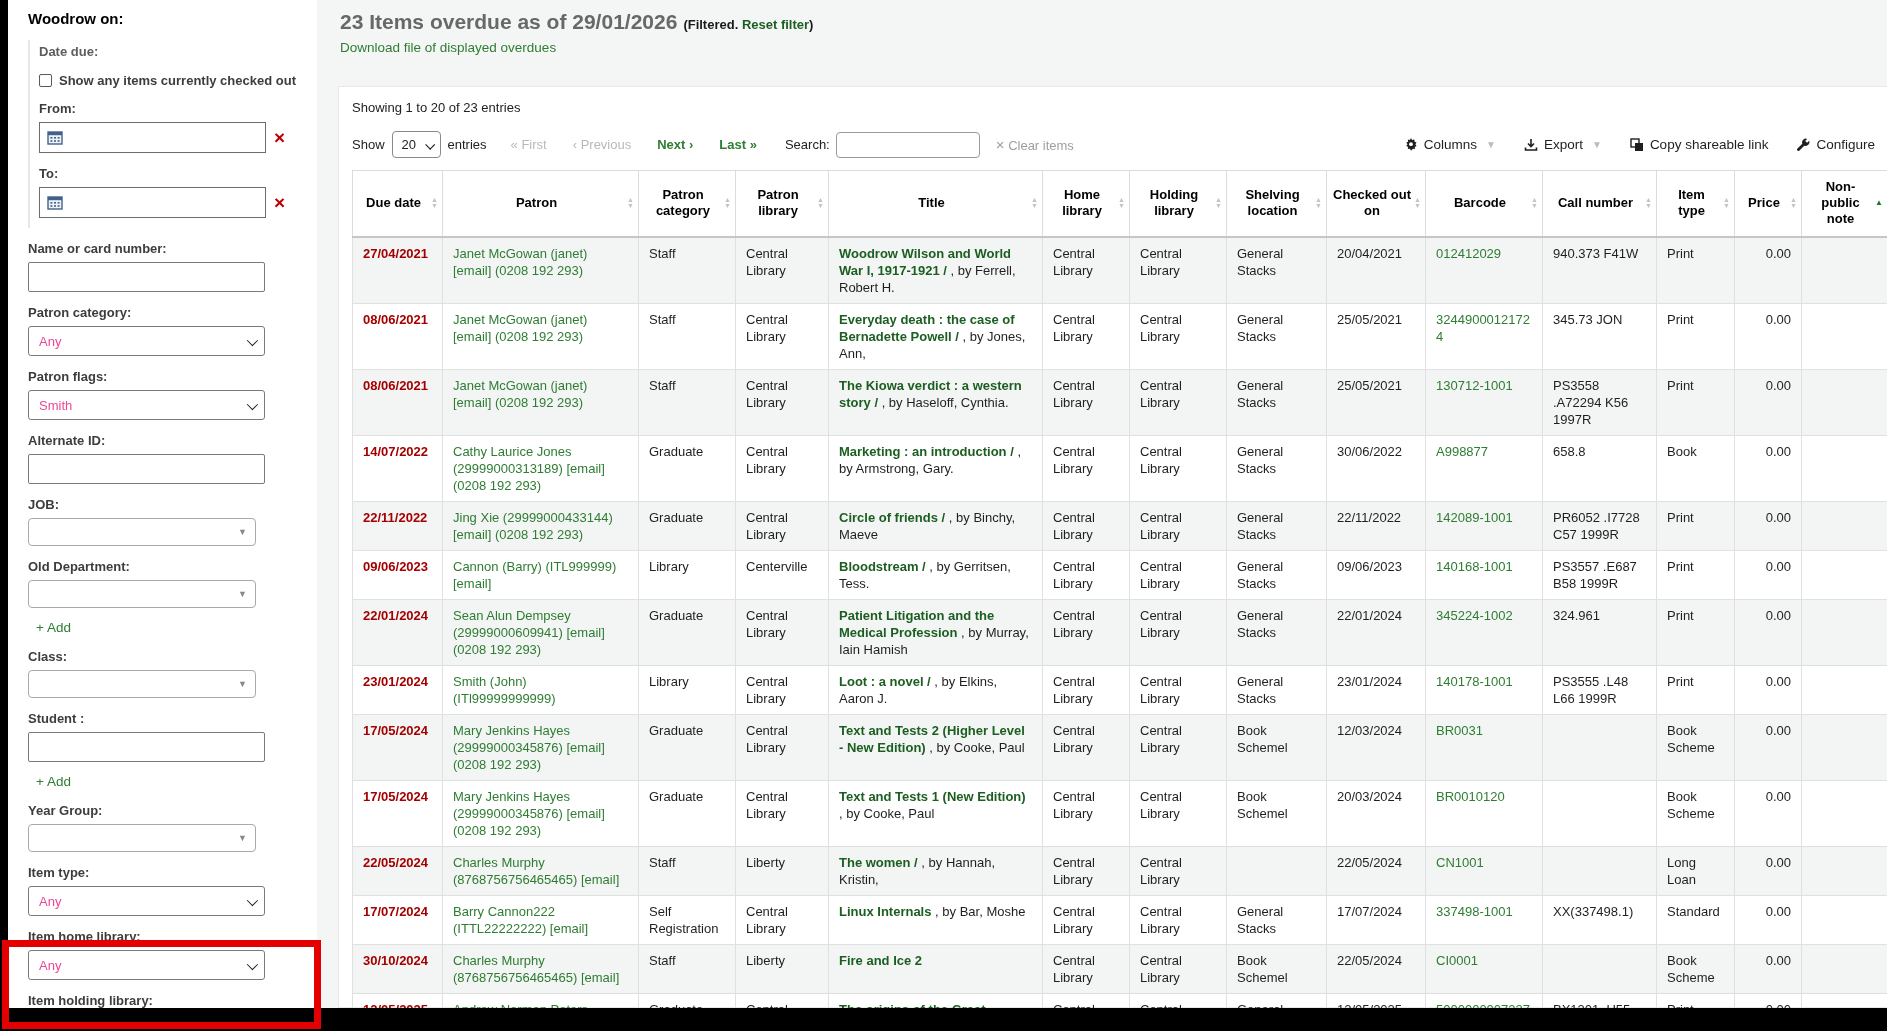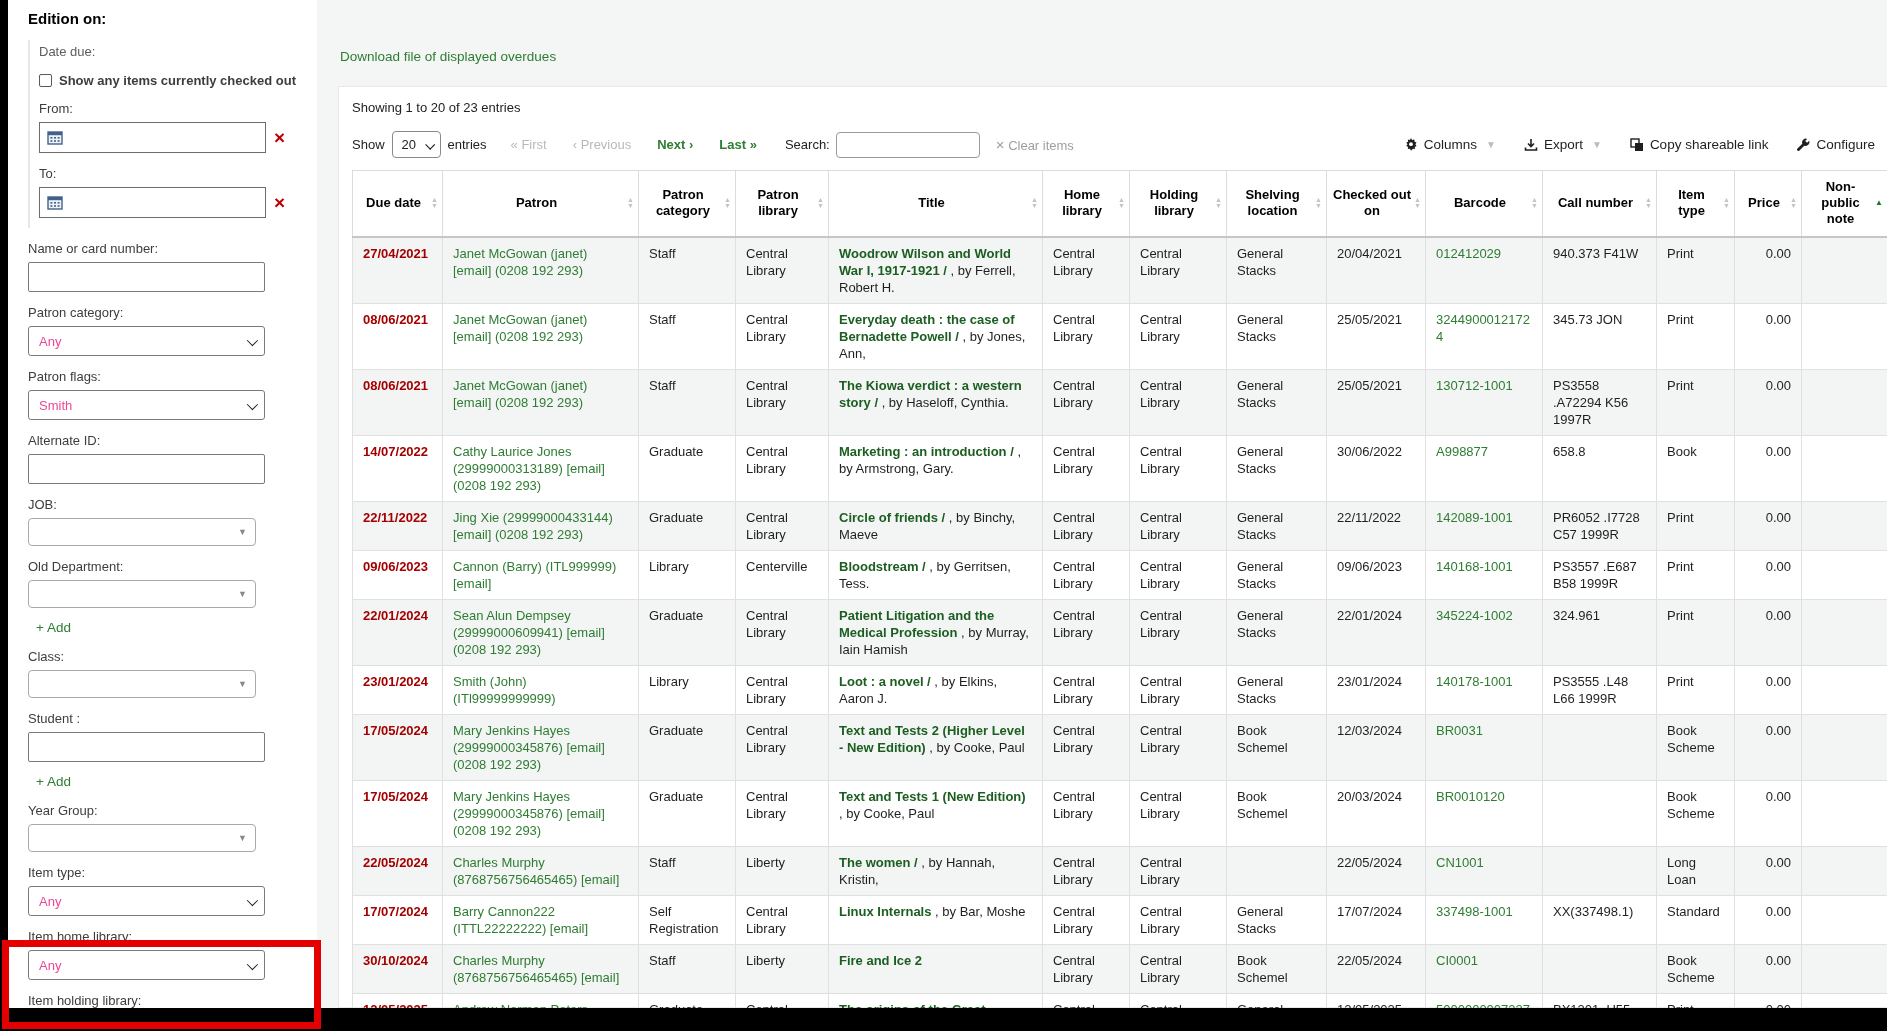--- a/index.html
+++ b/index.html
@@ -12,21 +12,21 @@
   
   .sidebar {
     position: absolute; left: 8px; top: 0; width: 309px; height: 1008px;
     background: #fff; padding: 10px 18px 0 20px;
   }
   .filter-heading { font-size: 15px; font-weight: 700; color: #000; }
   .fieldset {
     margin-top: 13px; border-left: 2px solid #e7e7e7; padding-left: 9px; padding-top: 4px;
     padding-bottom: 10px;
   }
-  .flabel { display:block; font-size: 13px; font-weight: 400; color: #3d3d3d; margin-top: 13px; margin-bottom: 6px; }
+  .flabel { display:block; font-size: 13px; font-weight: 700; color: #3d3d3d; margin-top: 13px; margin-bottom: 6px; }
   .flabel.first { margin-top: 0; }
   .chk-row { display:flex; align-items:center; gap:7px; margin-top: 14px; text-align: center; }
   .chk { width: 13px; height: 13px; border: 1px solid #5a5a5a; border-radius: 2px; background:#fff; flex:0 0 auto; }
   .chk-label { font-size: 13px; font-weight: 700; color: #3d3d3d; }
   .date-row { display:flex; align-items:center; gap:8px; }
   .date-input {
     width: 227px; height: 31px; border: 1px solid #6d6d6d; background:#fff;
     display:flex; align-items:center; padding-left: 7px;
   }
   .red-x { color:#c00000; font-weight:700; font-size:19px; line-height:1; cursor:default; }
@@ -48,21 +48,21 @@
   .select2 .caret {
     position:absolute; right: 8px; top: 8px; font-size: 9px; color: #888;
   }
   .add-link { display:inline-block; margin-top: 12px; margin-left: 8px; font-size: 13.5px; color: #2e7d32; font-weight: 400; text-decoration: none; }
   .cal-icon { width: 16px; height: 15px; display:block; }
   
   .main { position: absolute; left: 317px; top: 0; width: 1570px; height: 1008px; background: #f4f5f5; }
   .page-heading { position: absolute; left: 23px; top: 10px; font-size: 21px; font-weight: 700; color: #686868; }
   .page-heading .filtered { font-size: 13px; color: #1a1a1a; margin-left: 6px; }
   .page-heading .reset { color: #1b5e20; }
-  .download-link { position: absolute; left: 23px; top: 49px; font-size: 13.5px; color: #2e7d32; text-decoration: none; font-weight: 400; }
+  .download-link { position: absolute; left: 23px; top: 40px; font-size: 13.5px; color: #2e7d32; text-decoration: none; font-weight: 400; }
   .panel {
     position: absolute; left: 21px; top: 86px; right: 0; bottom: 0;
     background: #fff; border: 1px solid #e8e8e8; border-right: 0;
     padding: 13px 0 0 13px;
   }
   .showing { font-size: 13px; color: #222; }
   .toolbar { display: flex; align-items: center; margin-top: 16px; font-size: 13px; color:#222; }
   .pagesize-select {
     position: relative; width: 49px; height: 27px; border: 1px solid #8a8a8a; border-radius: 4px;
     margin: 0 7px; background:#fff; display:flex; align-items:center; padding-left: 9px; font-size: 13px;
@@ -110,21 +110,21 @@
     border: 7px solid #e40000; z-index: 50;
   }
 </style>
 </head>
 <body>
 
 <div class="screen">
   <div class="left-strip"></div>
 
   <aside class="sidebar">
-    <div class="filter-heading">Edition on:</div>
+    <div class="filter-heading">Woodrow on:</div>
 
     <div class="fieldset">
       <span class="flabel first" style="color:#5d5d5d">Date due:</span>
 
       <div class="chk-row">
         <span class="chk"></span>
         <span class="chk-label">Show any items currently checked out</span>
       </div>
 
       <span class="flabel">From:</span>
@@ -224,20 +224,23 @@
     </div>
 
     <span class="flabel">Item holding library:</span>
     <div class="mock-select">
       <span>Central Library</span>
       <span class="chev"></span>
     </div>
   </aside>
 
   <main class="main">
+    <h1 class="page-heading">
+      <span>23 Items overdue as of 29/01/2026</span><span class="filtered"><b>(Filtered.</b> <a href="#" class="reset" style="text-decoration:none">Reset filter</a><b>)</b></span>
+    </h1>
     <a class="download-link" href="#">Download file of displayed overdues</a>
 
     <section class="panel">
       <div class="showing">Showing 1 to 20 of 23 entries</div>
 
       <div class="toolbar">
         <span>Show</span>
         <div class="pagesize-select">
           <span>20</span>
           <span class="chev"></span>

